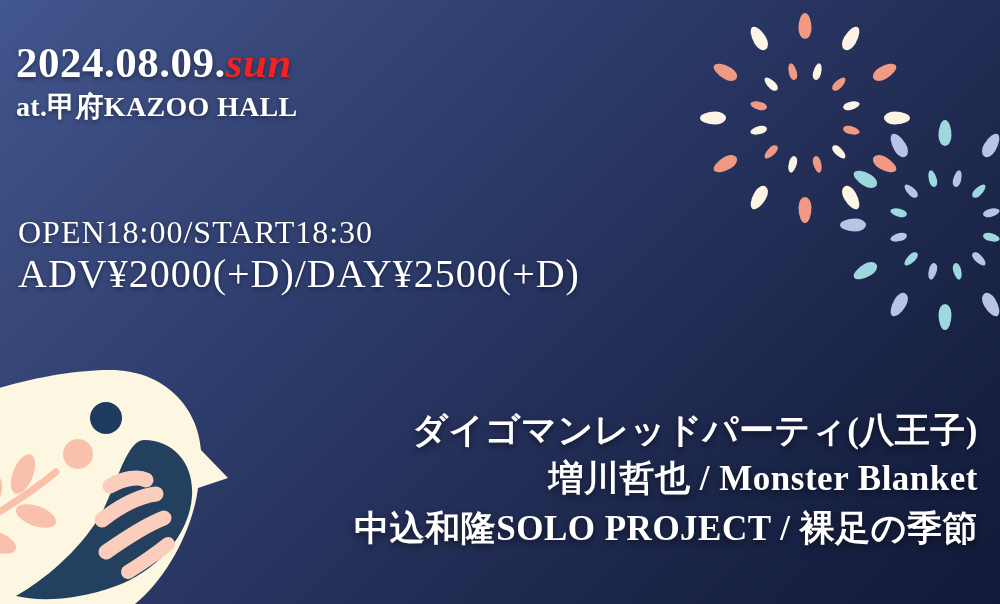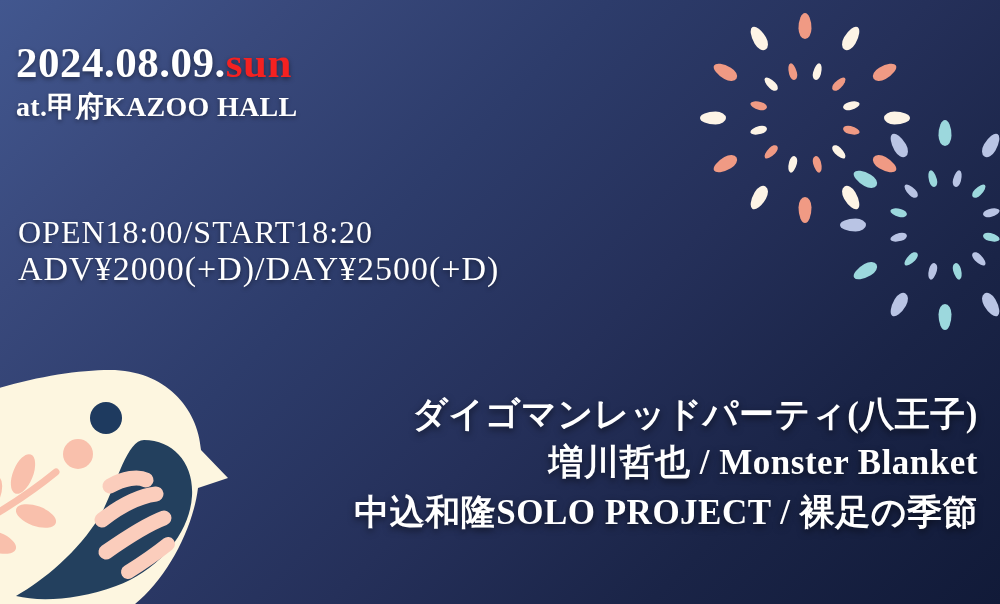--- a/index.html
+++ b/index.html
@@ -36,21 +36,21 @@
   
   .txt { position: absolute; color: #ffffff; white-space: nowrap; }
 
   #date-line {
     left: 16px; top: 38px;
     font-size: 43px;
     font-weight: 700;
     letter-spacing: 0.5px;
     text-shadow: 0 2px 5px rgba(0,0,0,.45);
   }
-  #date-line .sun { color: #f42121; }
+  #date-line .sun { color: #f42121; font-style: italic; }
 
   #venue-line {
     left: 16px; top: 88px;
     font-size: 28px;
     font-weight: 700;
     letter-spacing: 0.3px;
     text-shadow: 0 2px 4px rgba(0,0,0,.4);
   }
   #venue-line .jp { font-family: "DejaVu Serif", "Liberation Serif", serif; }
 
@@ -64,30 +64,30 @@
 
   #time-line {
     left: 18px; top: 214px;
     font-size: 32px;
     font-weight: 400;
     letter-spacing: 1px;
     text-shadow: 0 2px 4px rgba(0,0,0,.4);
   }
   #price-line {
     left: 18px; top: 250px;
-    font-size: 34px;
+    font-size: 40px;
     font-weight: 400;
     letter-spacing: 1px;
     text-shadow: 0 2px 4px rgba(0,0,0,.4);
   }
 
   #lineup {
     position: absolute;
     right: 22px;
-    top: 392px;
+    top: 408px;
     width: 700px;
     text-align: right;
   }
   #lineup .line {
     color: #ffffff;
     font-weight: 700;
     white-space: nowrap;
     text-shadow: 0 3px 7px rgba(0,0,0,.55);
   }
   #lineup .l1 { font-size: 35px; line-height: 46px; letter-spacing: 0.5px; }
@@ -193,21 +193,21 @@
 
   <div class="txt" id="date-line">
     <span>2024.08.09.</span><span class="sun">sun</span>
   </div>
 
   <div class="txt" id="venue-line">
     <span>at.</span><span class="jp">甲府</span><span>KAZOO  HALL</span>
   </div>
 
 
-  <div class="txt" id="time-line">OPEN18:00/START18:20</div>
+  <div class="txt" id="time-line">OPEN18:00/START18:30</div>
   <div class="txt" id="price-line">ADV¥2000(+D)/DAY¥2500(+D)</div>
 
   <div id="lineup">
     <div class="line l1">ダイゴマンレッドパーティ(八王子)</div>
     <div class="line l3">増川哲也 / Monster  Blanket</div>
     <div class="line l2">中込和隆SOLO  PROJECT / 裸足の季節</div>
   </div>
 
 </div>
 

